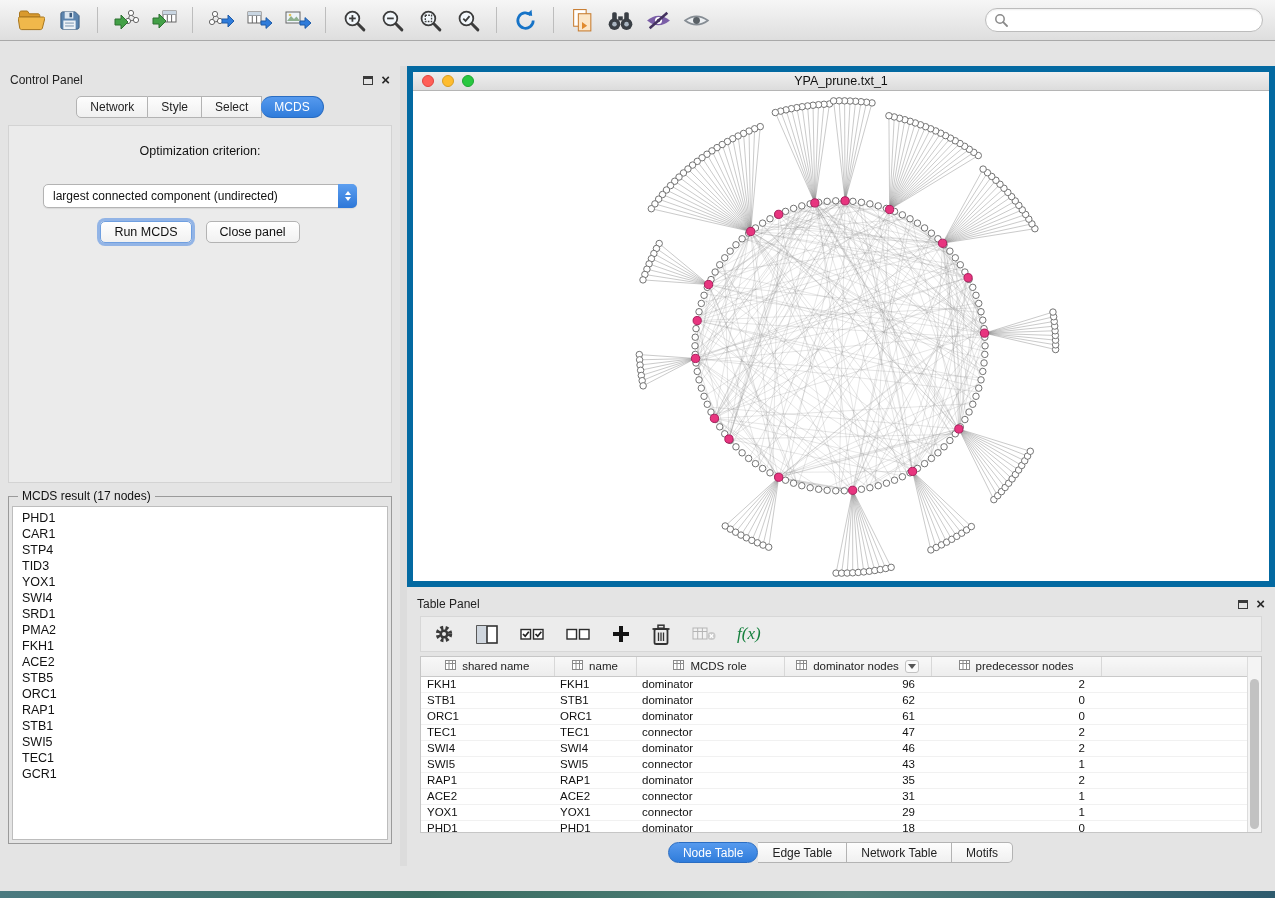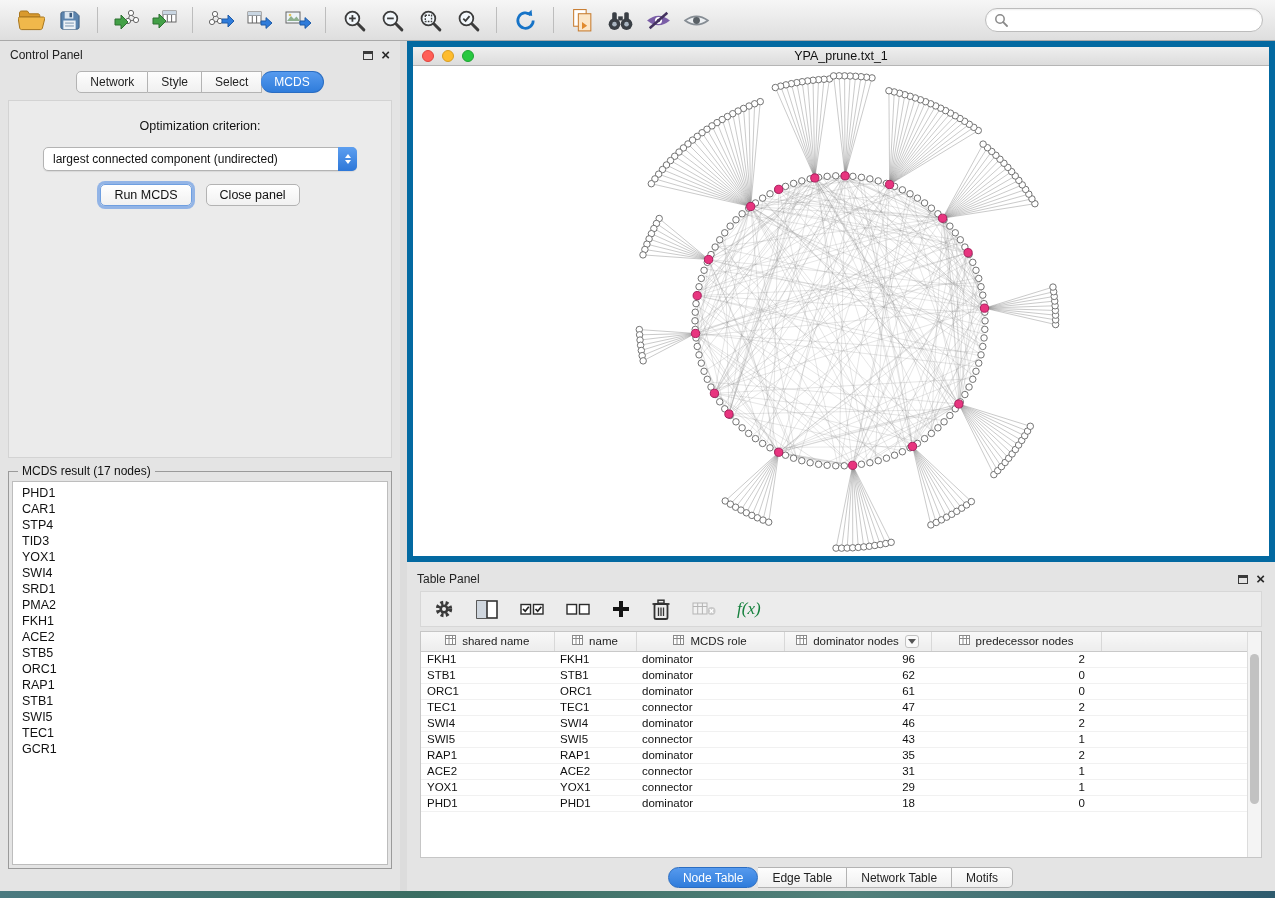--- a/index.html
+++ b/index.html
@@ -1,18 +1,18 @@
 <!DOCTYPE html>
 <html><head>
 <meta charset="utf-8">
 <style>
   *{margin:0;padding:0;box-sizing:border-box;}
   html,body{width:1275px;height:898px;overflow:hidden;}
   body{font-family:"Liberation Sans",sans-serif;background:#cfd8d8;font-size:12px;color:#1a1a1a;}
-  .app{position:absolute;inset:0;display:flex;flex-direction:column;background:#e4e4e4;}
+  .app{position:absolute;inset:0;display:flex;flex-direction:column;background:#e4e4e4;gap:25px;}
 
   
   .toolbar{flex:0 0 41px;background:linear-gradient(#f6f6f6,#dedede);border-bottom:1px solid #a9a9a9;display:flex;align-items:center;padding:0 12px;}
   .tb-btn{width:38px;height:30px;display:flex;align-items:center;justify-content:center;border-radius:4px;}
   .tb-sep{width:1px;height:26px;background:#bdbdbd;margin:0 9px;}
   .search-box{margin-left:auto;width:278px;height:24px;background:#fff;border:1px solid #bcbcbc;border-radius:12px;display:flex;align-items:center;padding:0 8px;gap:6px;box-shadow:inset 0 1px 2px rgba(0,0,0,.07);}
   .search-box input{border:none;outline:none;flex:1;font-size:12px;font-family:"Liberation Sans",sans-serif;background:transparent;}
 
   
   .main{flex:1;display:flex;min-height:0;}
@@ -25,21 +25,21 @@
   .panel-winbtns{margin-left:auto;display:flex;align-items:center;gap:8px;}
   .win-float{width:10px;height:9px;border:1.5px solid #3a3a3a;border-top-width:3px;display:inline-block;}
   .win-close{font-size:15px;font-weight:bold;color:#2a2a2a;line-height:10px;}
   .seg-tabs{display:flex;justify-content:center;margin-top:6px;}
   .seg{border:1px solid #b3b3b3;border-left:none;background:linear-gradient(#fdfdfd,#f0f0f0);padding:3px 13px;font-size:12px;color:#222;}
   .seg:first-child{border-left:1px solid #b3b3b3;border-radius:5px 0 0 5px;}
   .seg:last-child{border-radius:0 5px 5px 0;}
   .seg.active{background:linear-gradient(#569aee,#2f7cdb);color:#fff;border-color:#2a6dc2;border-radius:11px;margin-left:-1px;}
   .tab-content{margin:7px 8px 0 8px;flex:0 0 358px;background:#ebebeb;border:1px solid #d3d3d3;display:flex;flex-direction:column;align-items:center;}
   .opt-label{margin-top:18px;font-size:12.5px;color:#111;}
-  .dropdown{margin-top:14px;width:314px;height:24px;background:#fff;border:1px solid #b3b3b3;border-radius:5px;display:flex;align-items:center;padding-left:9px;position:relative;box-shadow:0 1px 1px rgba(0,0,0,.08);}
+  .dropdown{margin-top:26px;width:314px;height:24px;background:#fff;border:1px solid #b3b3b3;border-radius:5px;display:flex;align-items:center;padding-left:9px;position:relative;box-shadow:0 1px 1px rgba(0,0,0,.08);}
   .dd-text{font-size:12px;color:#111;}
   .dd-stepper{position:absolute;right:-1px;top:-1px;width:19px;height:24px;background:linear-gradient(#5d9ff0,#2d77d8);border-radius:0 5px 5px 0;display:flex;flex-direction:column;align-items:center;justify-content:center;gap:2px;}
   .dd-up{width:0;height:0;border-left:3.5px solid transparent;border-right:3.5px solid transparent;border-bottom:4.5px solid #fff;}
   .dd-down{width:0;height:0;border-left:3.5px solid transparent;border-right:3.5px solid transparent;border-top:4.5px solid #fff;}
   .btn-row{margin-top:13px;display:flex;gap:14px;}
   .push-btn{background:linear-gradient(#ffffff,#f1f1f1);border:1px solid #b3b3b3;border-radius:5px;padding:3px 13px;font-size:12.5px;color:#111;}
   .push-btn.focused{box-shadow:0 0 0 3px rgba(72,135,226,.55);border-color:#6f9fe0;}
   .result-fieldset{margin:6px 8px 22px 8px;flex:1;border:1px solid #9a9a9a;padding:3px;display:flex;min-height:0;}
   .result-fieldset legend{font-size:12px;padding:0 4px;margin-left:6px;color:#111;}
   .result-inner{flex:1;background:#fff;border:1px solid #bdbdbd;overflow:hidden;padding:3px 0;}

